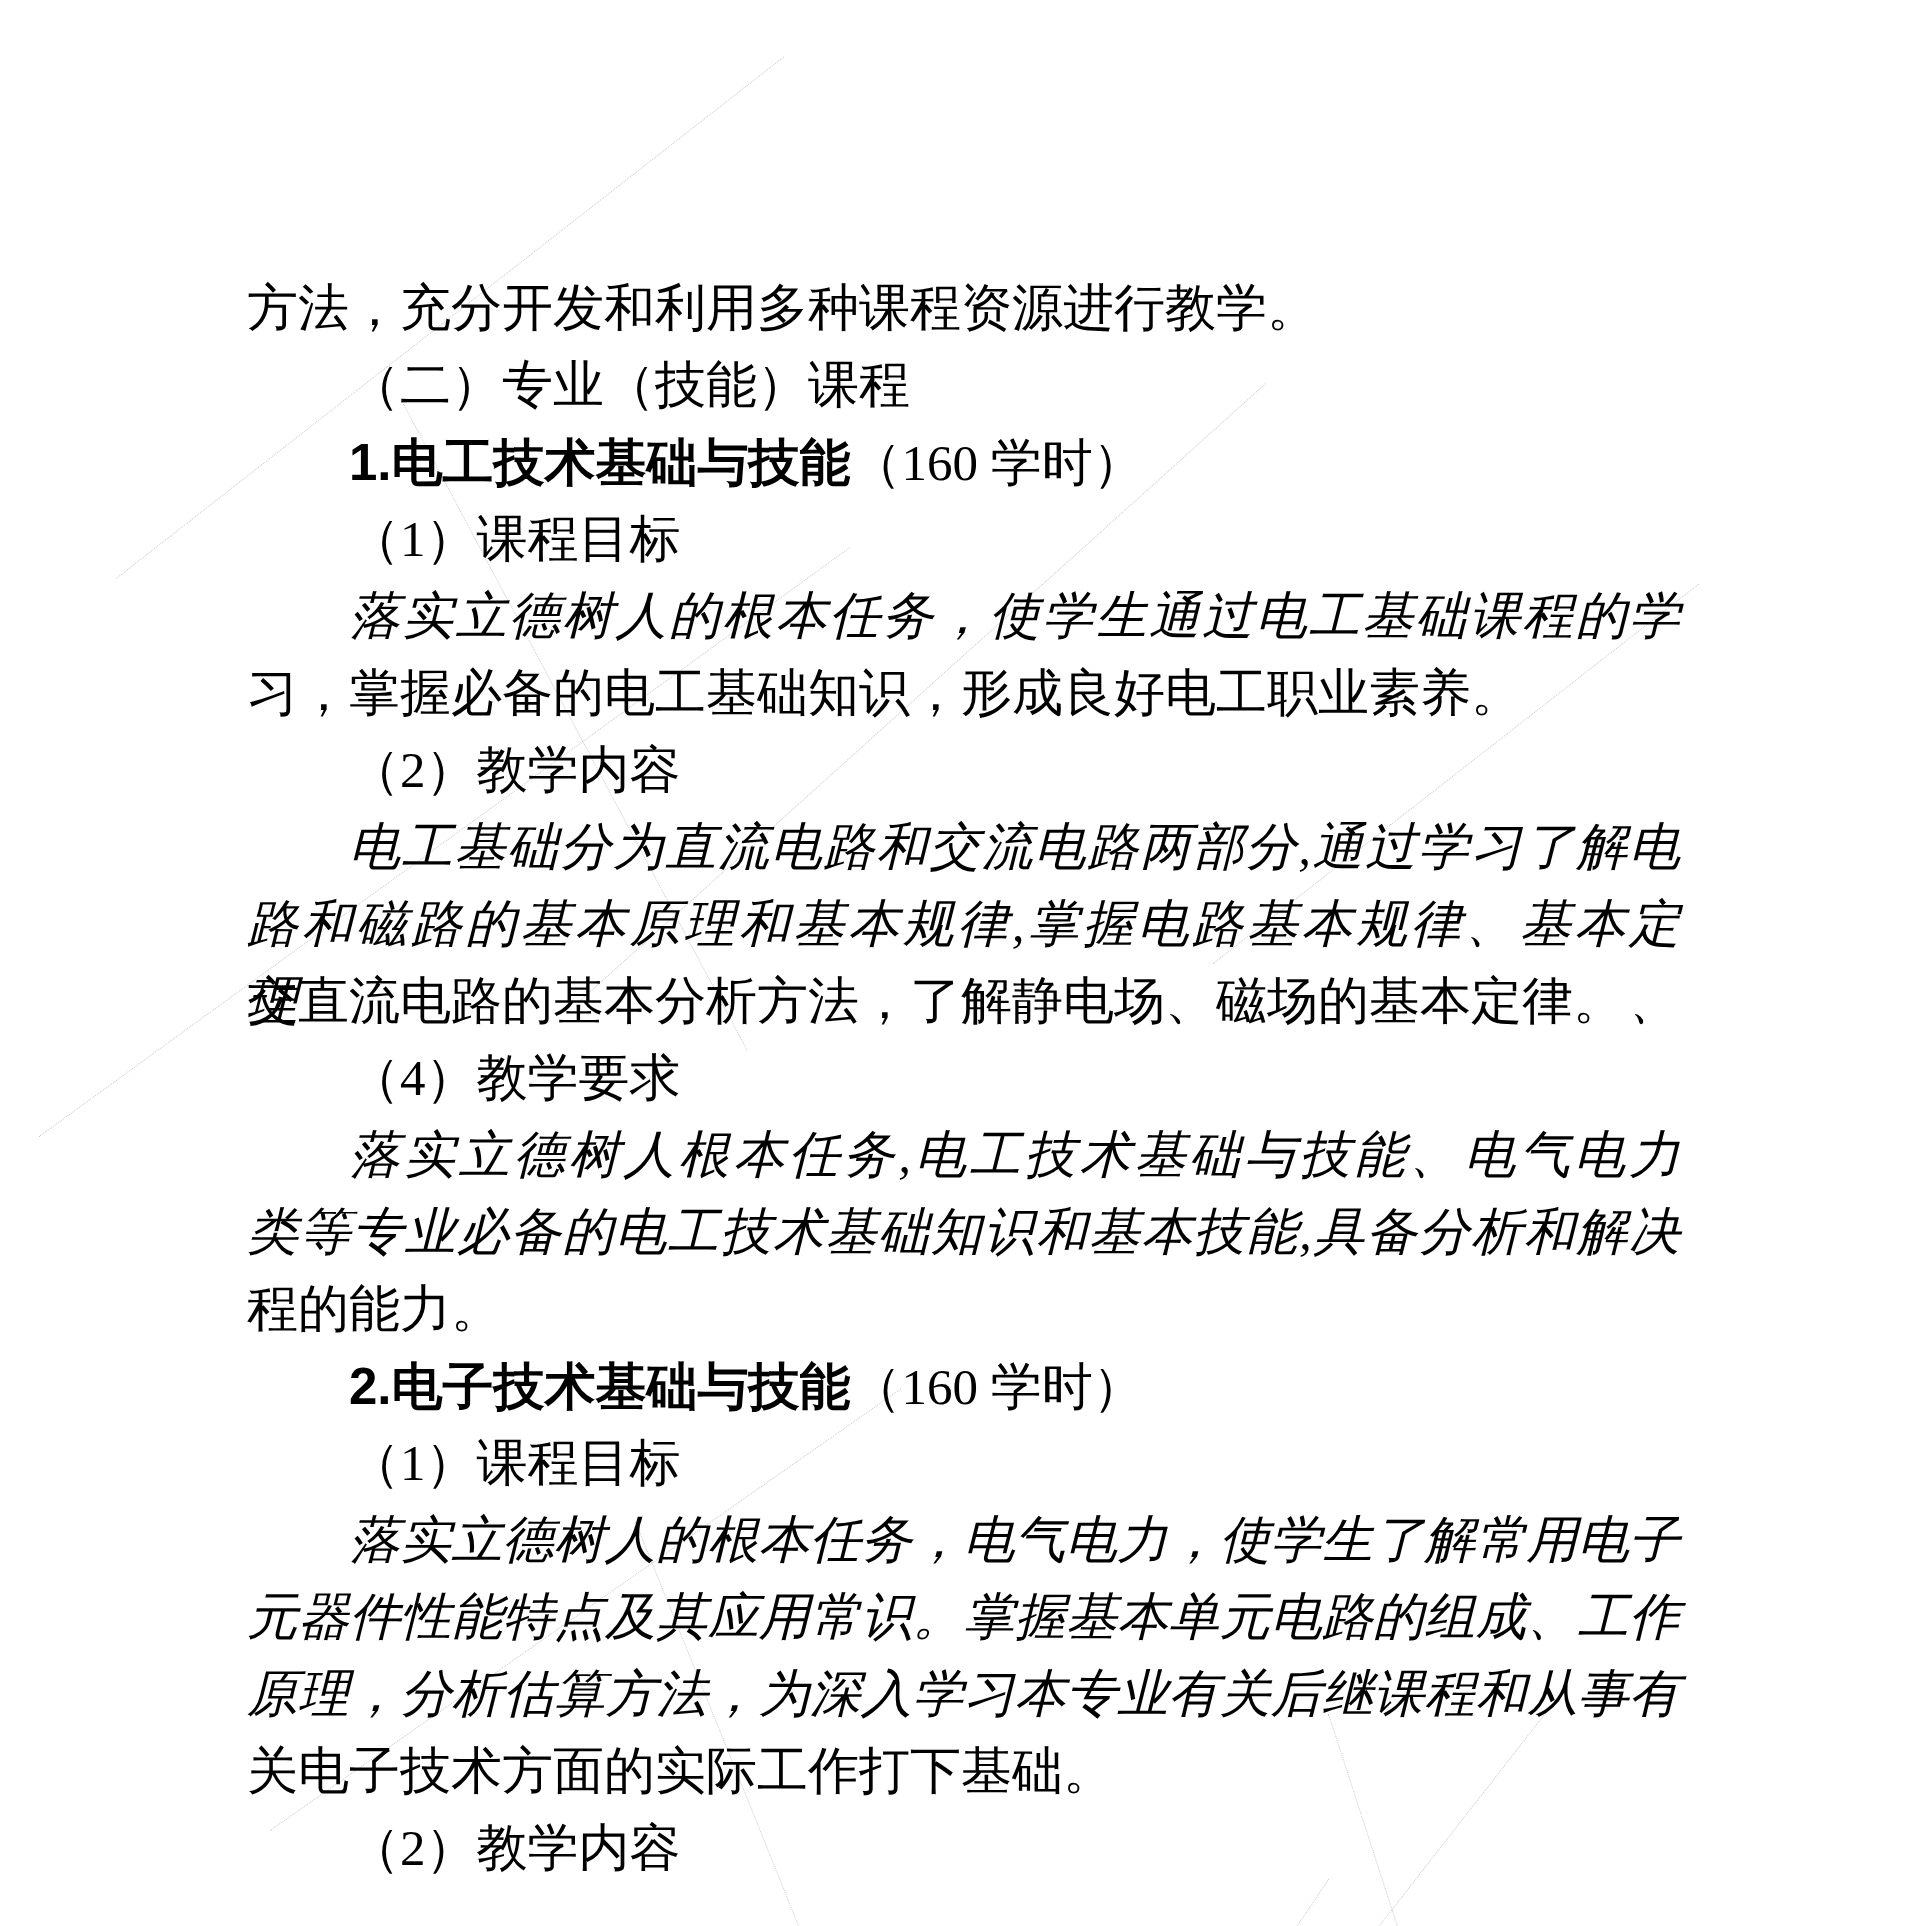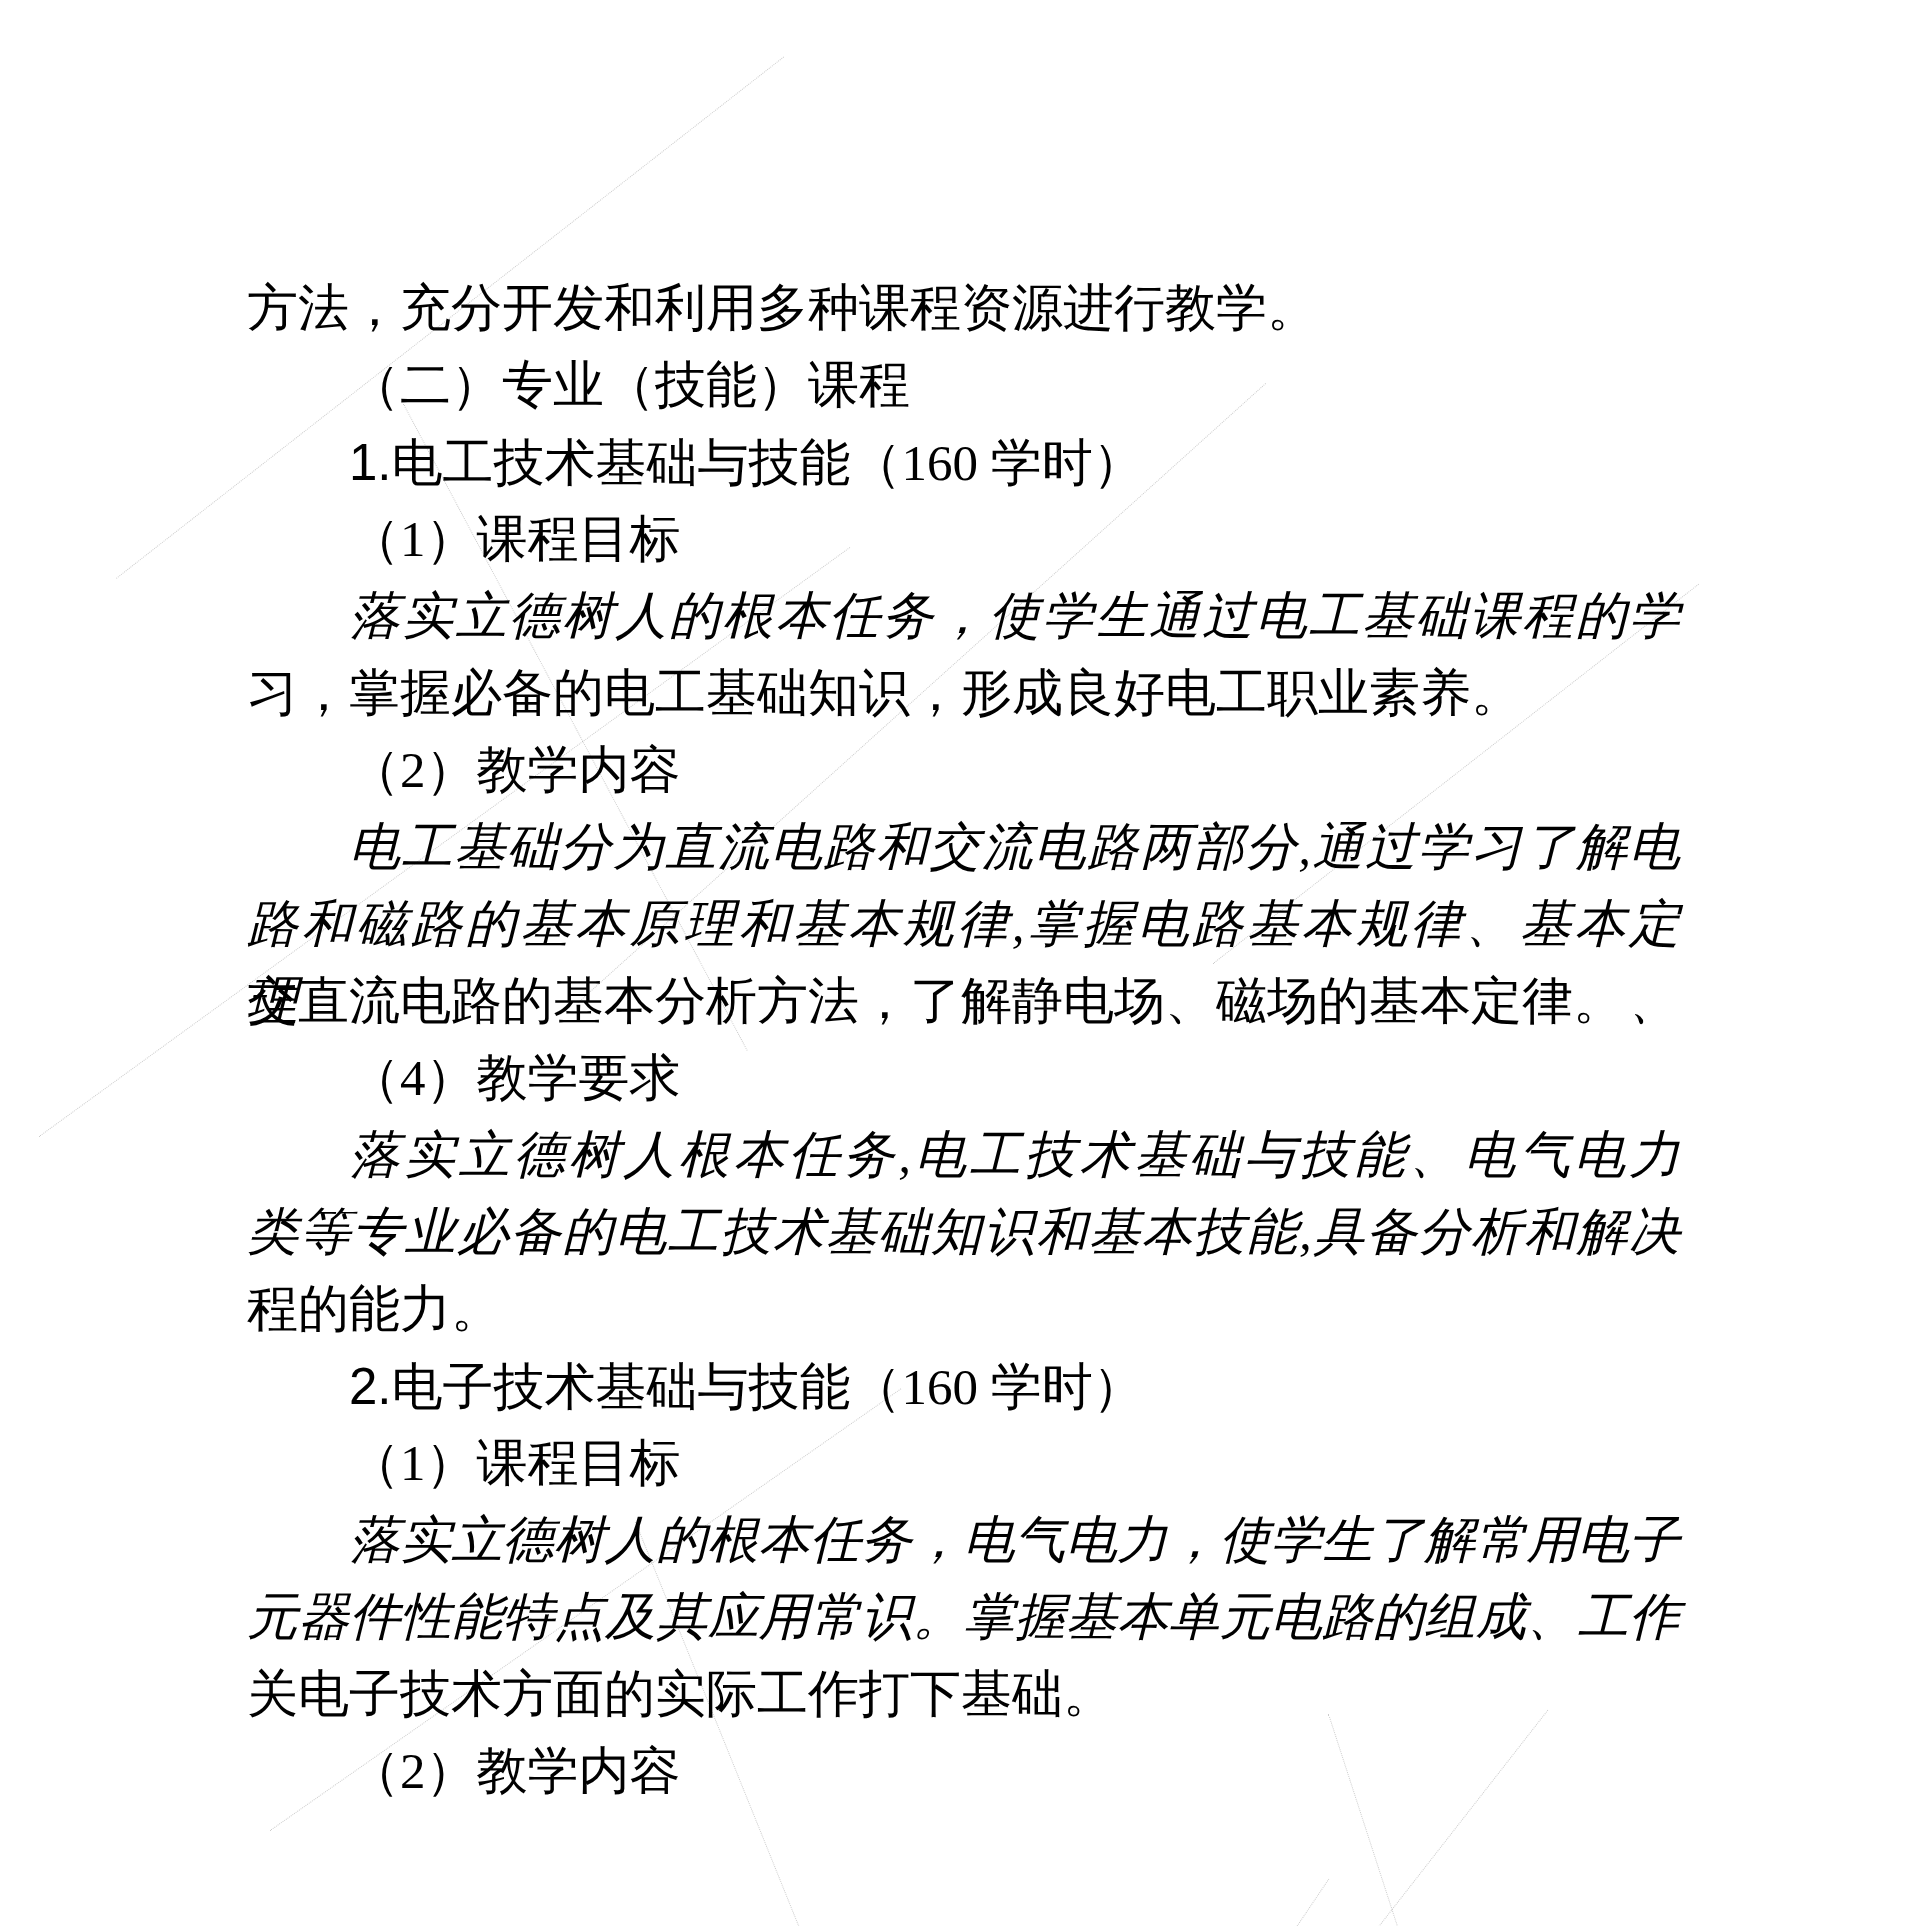--- a/index.html
+++ b/index.html
@@ -44,21 +44,21 @@
   }
   .line.ind { text-indent: 2em; }
   .line.fill {
     white-space: normal;
     text-align: justify;
     text-align-last: justify;
     text-justify: inter-character;
     font-style: italic;
   }
   .run.bold {
-    font-weight: normal;
+    font-weight: bold;
     font-family: "Liberation Sans", "DejaVu Sans", sans-serif;
   }
 </style>
 </head>
 <body>
 
 <div class="page">
 
   <div class="dot-texture"></div>
 
@@ -87,18 +87,19 @@
       <div class="line fill"><span class="run">路和磁路的基本原理和基本规律,掌握电路基本规律、基本定理、</span></div>
       <div class="line"><span class="run">交直流电路的基本分析方法，了解静电场、磁场的基本定律。</span></div>
       <div class="line ind"><span class="run">（4）教学要求</span></div>
       <div class="line ind fill"><span class="run">落实立德树人根本任务,电工技术基础与技能、电气电力</span></div>
       <div class="line fill"><span class="run">类等专业必备的电工技术基础知识和基本技能,具备分析和解决</span></div>
       <div class="line"><span class="run">程的能力。</span></div>
       <div class="line ind"><span class="run bold">2.电子技术基础与技能</span><span class="run">（160 学时）</span></div>
       <div class="line ind"><span class="run">（1）课程目标</span></div>
       <div class="line ind fill"><span class="run">落实立德树人的根本任务，电气电力，使学生了解常用电子</span></div>
       <div class="line fill"><span class="run">元器件性能特点及其应用常识。掌握基本单元电路的组成、工作</span></div>
+      <div class="line fill"><span class="run">原理，分析估算方法，为深入学习本专业有关后继课程和从事有</span></div>
       <div class="line"><span class="run">关电子技术方面的实际工作打下基础。</span></div>
       <div class="line ind"><span class="run">（2）教学内容</span></div>
     </div>
 
 </div>
 
 
 </body></html>

